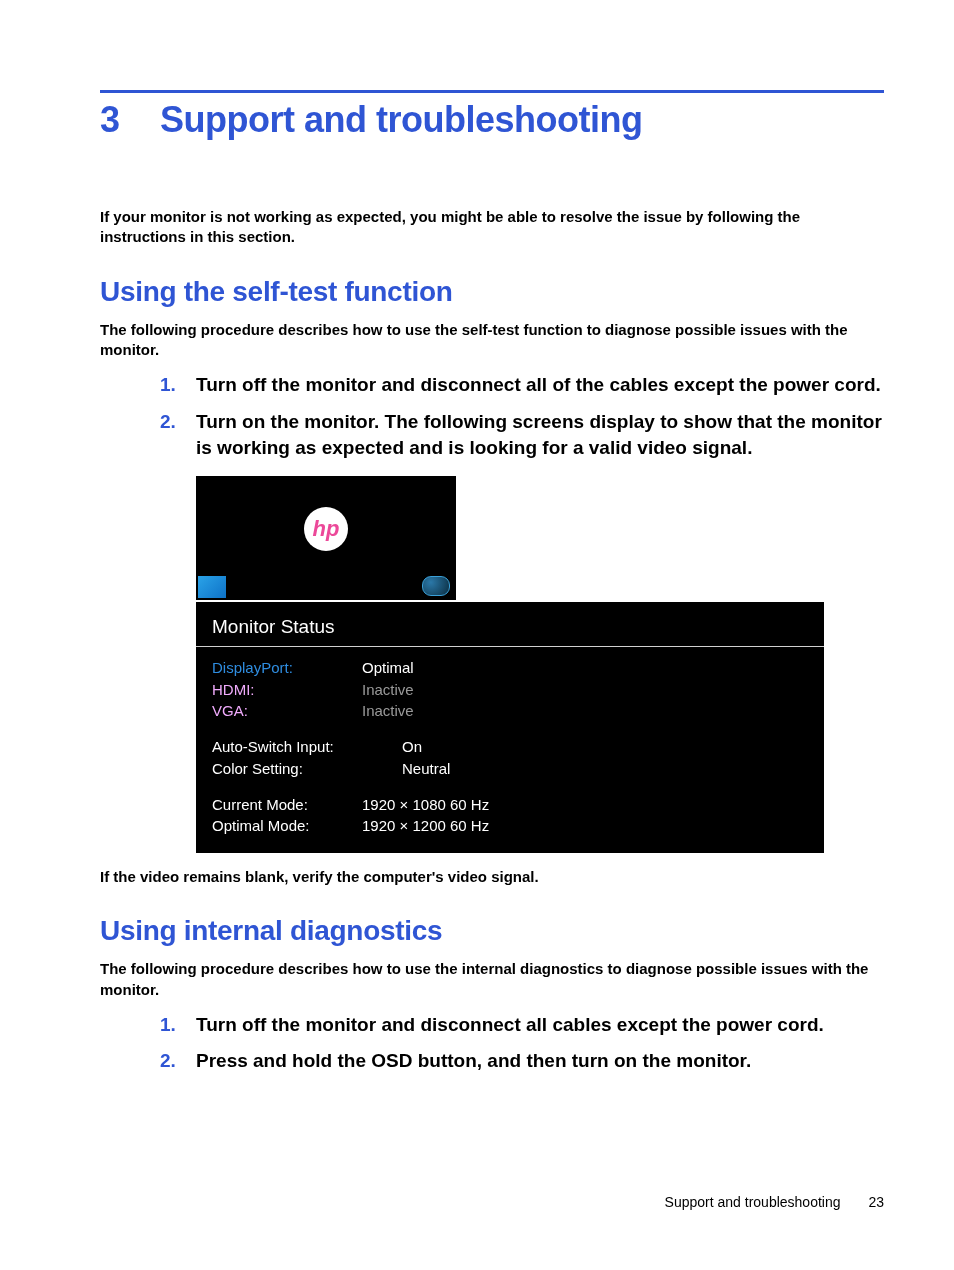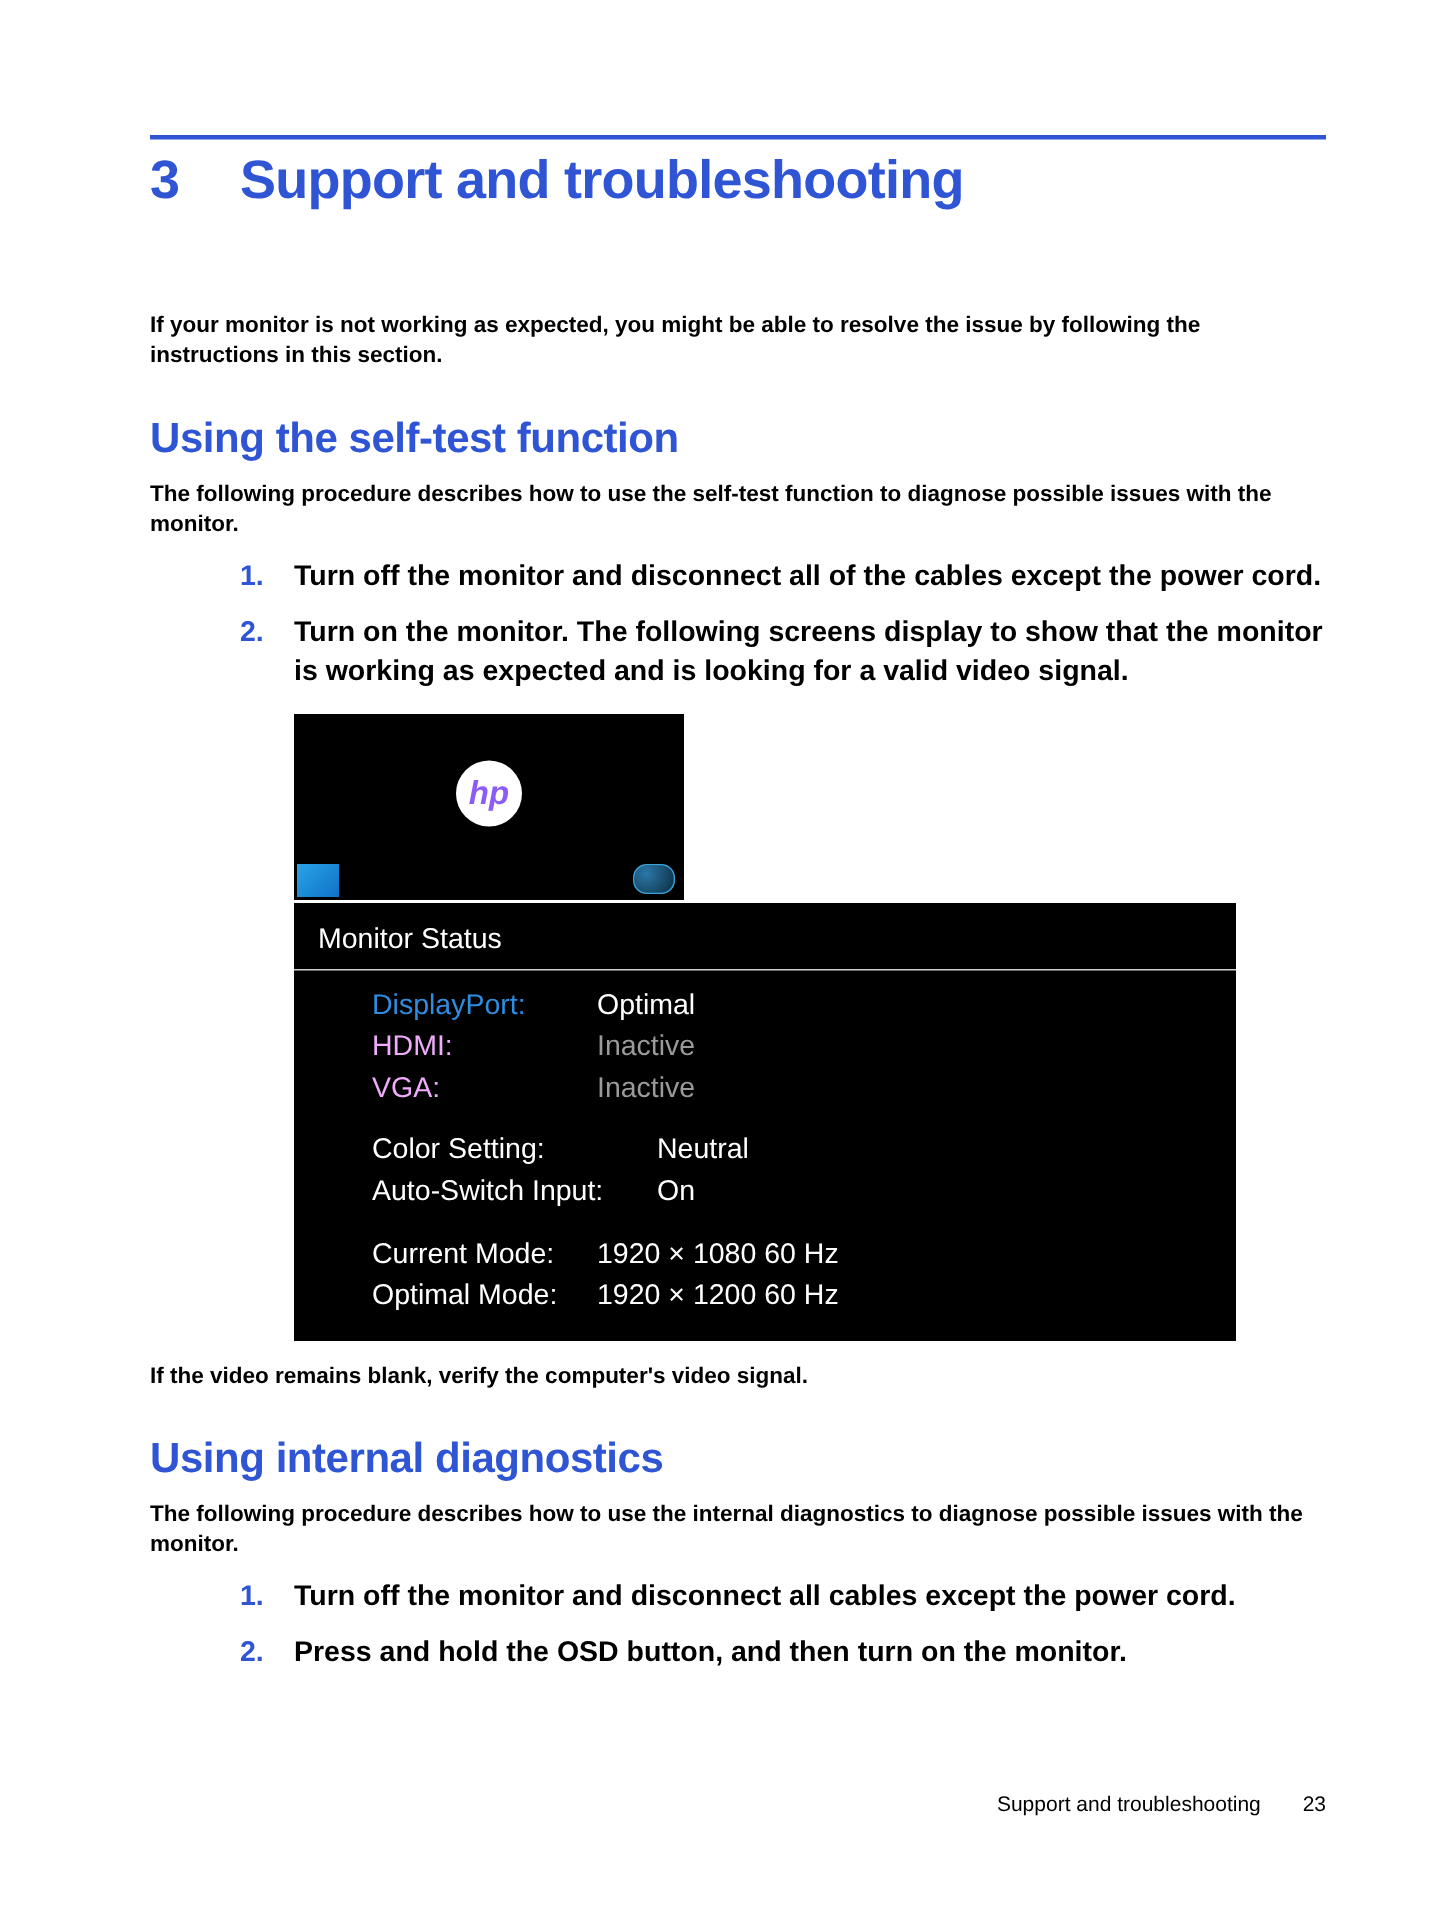--- a/index.html
+++ b/index.html
@@ -94,21 +94,21 @@
     width: 44px;
     height: 44px;
     border-radius: 50%;
     background: #fff;
     display: flex;
     align-items: center;
     justify-content: center;
     margin-top: -18px;
   }
   .hp-logo span {
-    color: #8b5cf6;
+    color: #ec4899;
     font-style: italic;
     font-weight: 700;
     font-size: 22px;
     line-height: 1;
   }
   .corner-badge {
     position: absolute;
     width: 28px;
     height: 22px;
   }
@@ -139,23 +139,22 @@
     color: #fff;
     font-size: 19px;
     padding: 4px 0 8px 0;
   }
   .osd-divider {
     height: 1px;
     background: #d0d0d0;
     margin: 0 -16px 10px -16px;
   }
   .osd-grid {
-    font-size: 19px;
+    font-size: 15px;
     line-height: 1.45;
-    margin-left: 36px;
   }
   .osd-row {
     display: flex;
   }
   .lab-blue { color: #2f8de0; }
   .lab-white { color: #fff; }
   .lab-grey { color: #f0abfc; }
   .val-white { color: #fff; }
   .val-grey { color: #9a9a9a; }
   .c1 { width: 150px; flex: 0 0 150px; }
@@ -220,26 +219,26 @@
           <span class="val-grey">Inactive</span>
         </div>
         <div class="osd-row">
           <span class="c1 lab-grey">VGA:</span>
           <span class="val-grey">Inactive</span>
         </div>
 
         <div class="gap"></div>
 
         <div class="osd-row">
+          <span class="c1b lab-white">Auto-Switch Input:</span>
+          <span class="val-white">On</span>
+        </div>
+        <div class="osd-row">
           <span class="c1b lab-white">Color Setting:</span>
           <span class="val-white">Neutral</span>
-        </div>
-        <div class="osd-row">
-          <span class="c1b lab-white">Auto-Switch Input:</span>
-          <span class="val-white">On</span>
         </div>
 
         <div class="gap"></div>
 
         <div class="osd-row">
           <span class="c1 lab-white">Current Mode:</span>
           <span class="val-white">1920 × 1080  60 Hz</span>
         </div>
         <div class="osd-row">
           <span class="c1 lab-white">Optimal Mode:</span>

